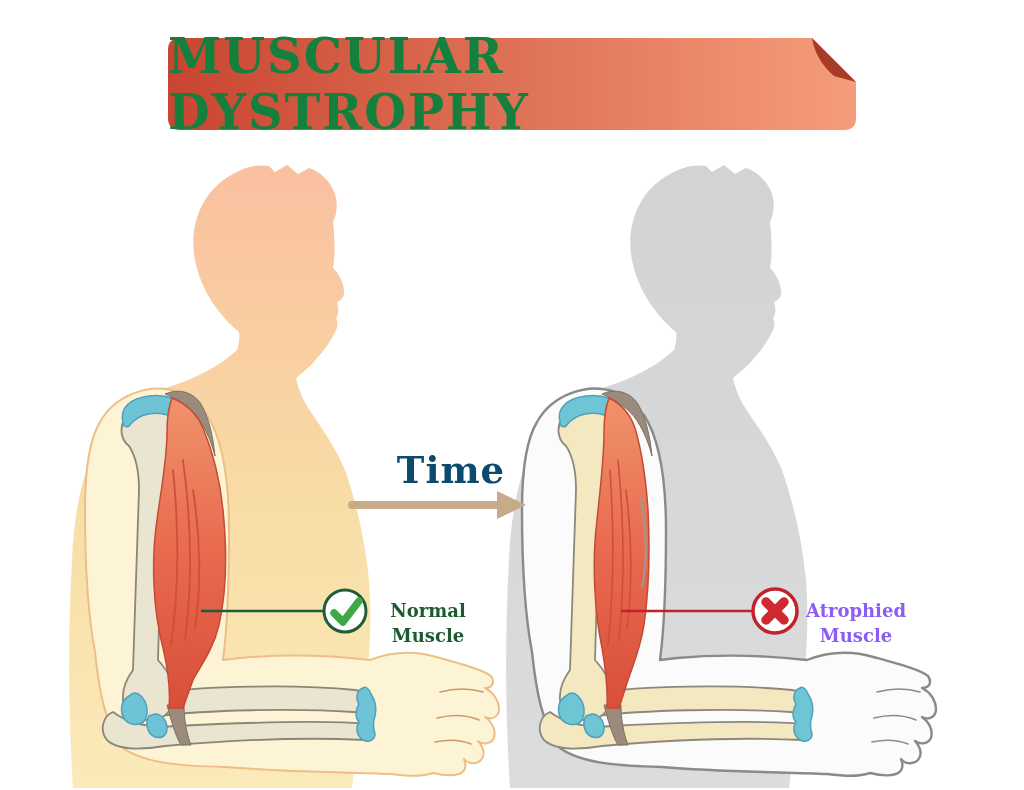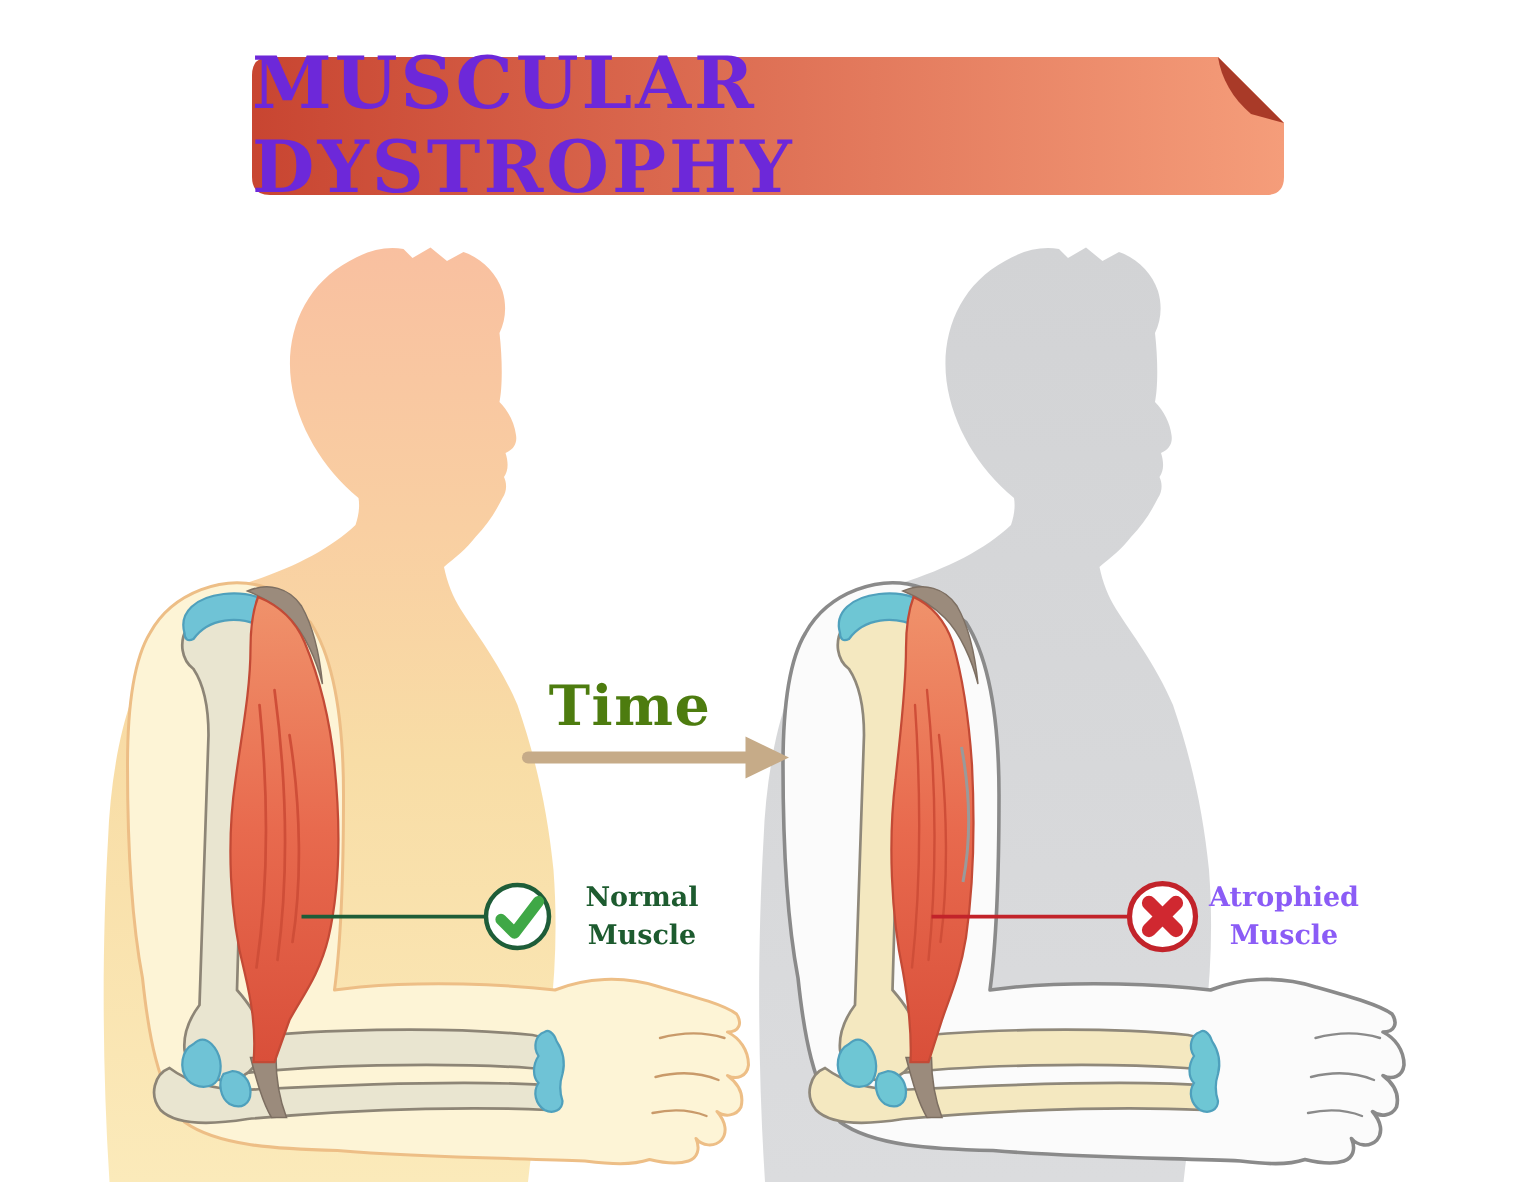--- a/index.html
+++ b/index.html
@@ -5,28 +5,28 @@
   html,body{margin:0;padding:0;background:#ffffff;}
   .canvas{
     position:relative;width:1024px;height:790px;background:#ffffff;overflow:hidden;
     font-family:"DejaVu Serif","Liberation Serif",serif;
   }
   .art{position:absolute;left:0;top:0;}
   .overlay{position:absolute;pointer-events:none;}
   .title-banner-text{
     left:168px;top:38px;width:688px;height:92px;
     display:flex;align-items:center;justify-content:center;
-    font-weight:bold;font-size:48px;letter-spacing:2px;color:#6d28d9;
+    font-weight:bold;font-size:48px;letter-spacing:2px;color:#15803d;
   }
   .time-label{
-    left:339px;top:448px;width:162px;text-align:center;
-    font-weight:bold;font-size:37px;color:#4d7c0f;letter-spacing:1px;
+    left:370px;top:448px;width:162px;text-align:center;
+    font-weight:bold;font-size:37px;color:#0c4a6e;letter-spacing:1px;
   }
   .muscle-label{
-    width:120px;text-align:center;font-weight:bold;font-size:18px;line-height:25px;
+    width:120px;text-align:center;font-weight:bold;font-size:18px;line-height:25px;margin-top:12px;
   }
   .normal-label{left:368px;top:586px;color:#1d5b2f;}
   .atrophied-label{left:796px;top:586px;color:#8b5cf6;}
 </style>
 </head>
 <body>
 
 <div class="canvas">
 
   <svg class="art" width="1024" height="790" viewBox="0 0 1024 790">

